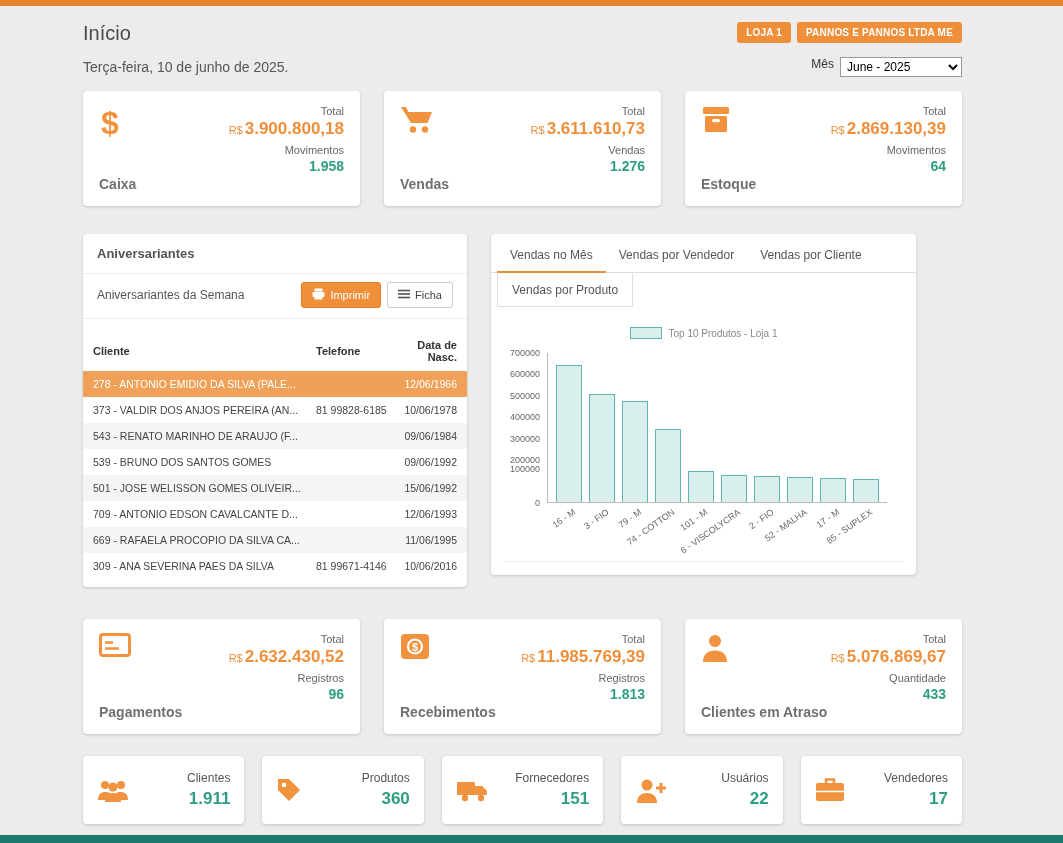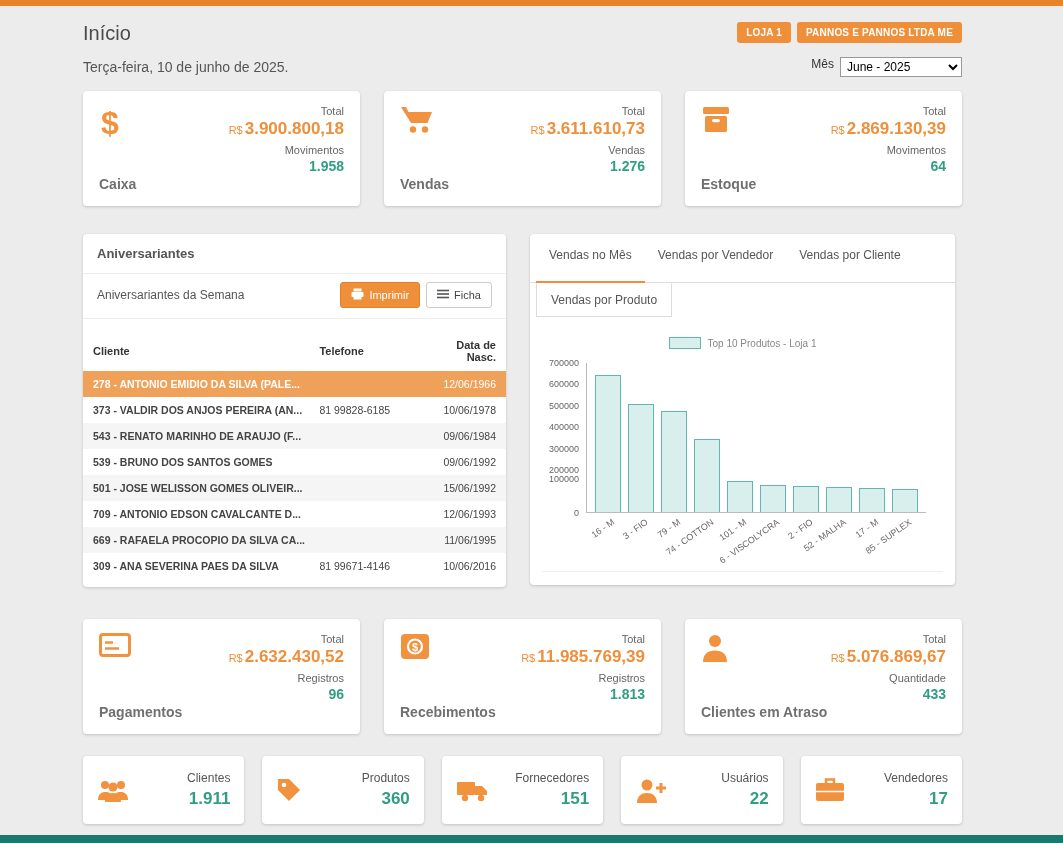--- a/index.html
+++ b/index.html
@@ -26,45 +26,45 @@
   .stat-card { display:flex; justify-content:space-between; padding:14px 16px; height:115px; }
   .stat-left { display:flex; flex-direction:column; justify-content:space-between; }
   .stat-name { font-size:14px; font-weight:bold; color:#707070; }
   .stat-right { text-align:right; }
   .lbl { font-size:11px; color:#666; margin-bottom:2px; }
   .amount { color:#ef8f3a; font-weight:bold; font-size:17px; margin-bottom:5px; white-space:nowrap; }
   .amount .cur { font-size:11px; font-weight:normal; margin-right:2px; }
   .count { font-size:14px; font-weight:bold; color:#2f9e82; }
 
   .middle-row { display:flex; gap:24px; align-items:flex-start; margin-bottom:32px; }
-  .birthdays-card { width:423px; overflow:hidden; }
+  .birthdays-card { width:384px; overflow:hidden; }
   .sales-card { width:425px; overflow:hidden; }
 
   .bc-title { font-size:13px; font-weight:bold; color:#555; padding:12px 14px; border-bottom:1px solid #eee; }
   .bc-sub { display:flex; justify-content:space-between; align-items:center; padding:8px 14px 10px; border-bottom:1px solid #eee; }
   .bc-sub-label { font-size:12px; color:#555; }
   .bc-buttons { display:flex; gap:6px; }
   .btn-print { background:#ef8f3a; color:#fff; border:1px solid #e07f2a; border-radius:3px; font-size:11px;
     padding:5px 10px; display:inline-flex; align-items:center; gap:5px; font-family:inherit; cursor:pointer; }
   .btn-ficha { background:#fff; color:#444; border:1px solid #ccc; border-radius:3px; font-size:11px;
     padding:5px 10px; display:inline-flex; align-items:center; gap:5px; font-family:inherit; cursor:pointer; }
   .b-table { width:100%; border-collapse:collapse; margin-top:12px; margin-bottom:8px; }
   .b-table th { font-size:11px; font-weight:bold; color:#333; text-align:left; padding:8px; }
   .b-table th:nth-child(1) { width:54%; padding-left:10px; }
   .b-table th:nth-child(2) { width:26%; }
   .b-table th:nth-child(3) { width:20%; text-align:right; padding-right:10px; }
   .b-table td { font-size:10.5px; color:#444; padding:7px 8px; white-space:nowrap; }
-  .b-table td:nth-child(1) { font-weight:bold; max-width:225px; overflow:hidden; padding-left:10px; }
+  .b-table td:nth-child(1) { font-weight:normal; max-width:225px; overflow:hidden; padding-left:10px; }
   .b-table td:nth-child(3) { text-align:right; padding-right:10px; }
   .b-table tbody tr:nth-child(odd):not(.hl) { background:#f5f5f5; }
   .b-table tr.hl { background:#f0a159; }
   .b-table tr.hl td { color:#fff; }
 
   .tabs-row1 { display:flex; border-bottom:1px solid #ddd; padding:4px 0 0 6px; }
-  .tab { font-size:12px; color:#555; padding:10px 13px 19px; cursor:pointer; white-space:nowrap; }
+  .tab { font-size:12px; color:#555; padding:10px 13px 9px; cursor:pointer; white-space:nowrap; }
   .tab-underline { border-bottom:2px solid #ef8f3a; margin-bottom:-1px; }
   .tabs-row2 { padding-left:6px; }
   .tab-active { display:inline-block; font-size:12px; color:#555; padding:9px 14px; background:#fff;
     border:1px solid #ddd; border-top:1px solid transparent; cursor:pointer; }
 
   .legend { display:flex; justify-content:center; align-items:center; gap:7px; margin:20px 0 14px; }
   .legend-swatch { width:32px; height:12px; background:#d8efed; border:1px solid #5fb7af; }
   .legend-text { font-size:10px; color:#888; }
   .chart-wrap { display:flex; padding-left:6px; }
   .y-axis { position:relative; width:50px; height:150px; }

